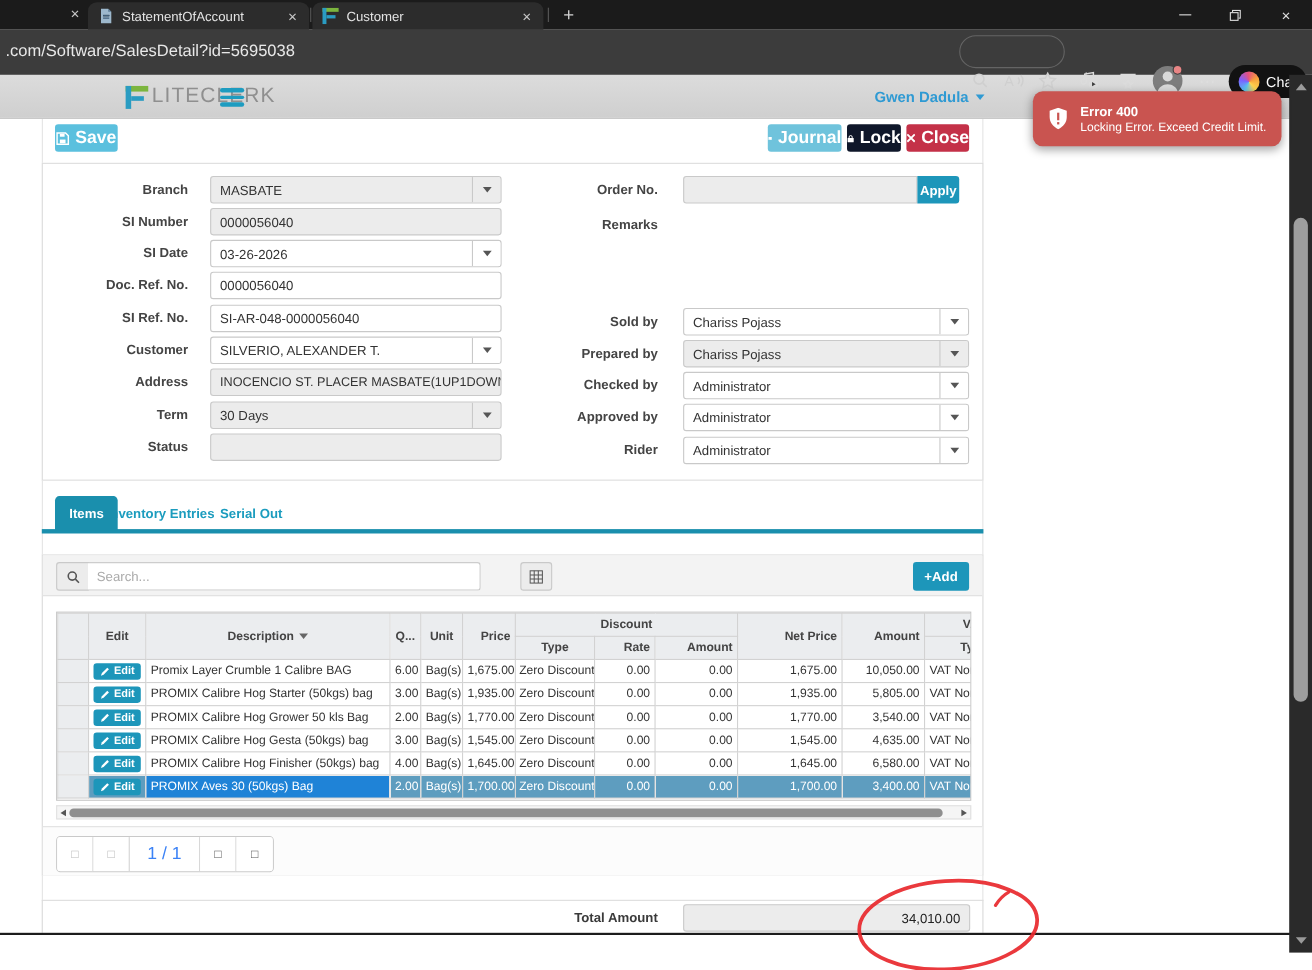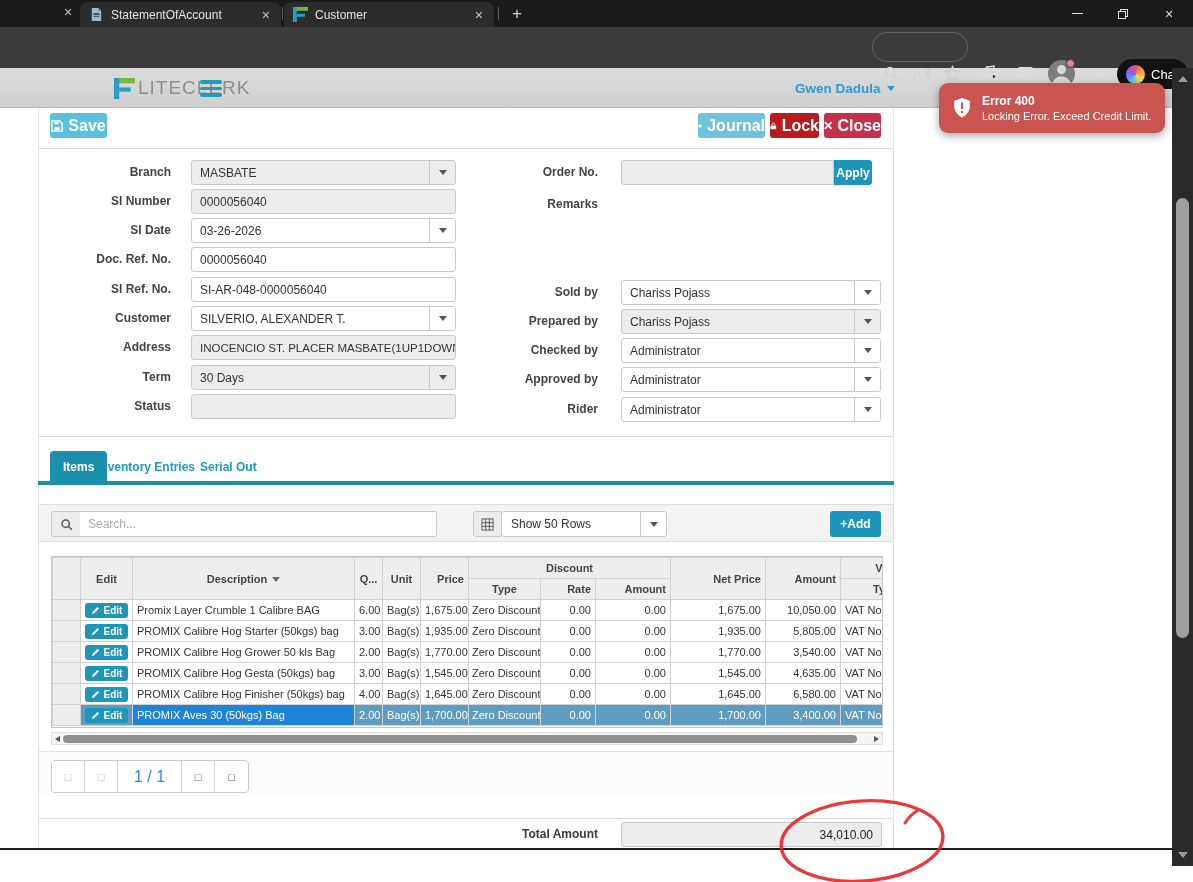--- a/index.html
+++ b/index.html
@@ -52,21 +52,21 @@
   .toast { position:absolute; left:939px; top:83px; width:226px; height:50px; background:#c95450; border-radius:9px;
            box-shadow:0 3px 9px rgba(0,0,0,.35); color:#fff; display:flex; align-items:center; z-index:40; }
   .toast svg { margin:0 11px 0 14px; flex:0 0 auto; }
   .toast-title { font-size:12px; font-weight:bold; line-height:15px; }
   .toast-msg { font-size:11px; line-height:14px; white-space:nowrap; }
   
   .btn { position:absolute; top:113px; height:25px; border-radius:3px; color:#fff; font-size:16px; font-weight:bold;
          display:flex; align-items:center; justify-content:center; gap:5px; }
   .btn-save { left:50px; width:57px; background:#5bc0de; }
   .btn-journal { left:698px; width:67px; background:#6fc3dc; }
-  .btn-lock { left:770px; width:49px; background:#b91c1c; }
+  .btn-lock { left:770px; width:49px; background:#0f172a; }
   .btn-close { left:824px; width:57px; background:#c43148; }
   
   .page-edge { position:absolute; left:38px; top:108px; width:856px; height:740px;
                border-left:1px solid #e4e4e4; border-right:1px solid #e4e4e4; pointer-events:none; }
   
   .form-panel { position:absolute; left:38px; top:148px; width:856px; height:289px; background:#fff; border:1px solid #ddd; }
   .lbl { position:absolute; font-size:12px; font-weight:bold; color:#444; text-align:right; }
   .lbl-l { left:0; width:132px; }
   .lbl-r { left:380px; width:179px; }
   .inp { position:absolute; height:25px; border:1px solid #c9c9c9; border-radius:3px; background:#fff;
@@ -191,20 +191,21 @@
   <div class="winbtn" style="left:1108px;">
     <span class="win-restore">
         <span class="sq2"></span>
         <span class="sq1"></span>
       </span>
   </div>
   <div class="winbtn winclose-x" style="left:1154px;">×</div>
 </div>
 
 <div class="urlbar">
+  <span class="url-text">.com/Software/SalesDetail?id=5695038</span>
   <div class="omni-pill"></div>
   <span class="ub-icon" style="left:881px;">
     <svg width="16" height="16" viewBox="0 0 16 16" fill="none" stroke="#cfcfcf" stroke-width="1.5">
         <circle cx="7" cy="7" r="4.5"></circle>
         <line x1="10.5" y1="10.5" x2="14" y2="14"></line>
       </svg>
   </span>
   <span class="ub-icon" style="left:912px;">
     <svg width="19" height="15" viewBox="0 0 19 15">
         <text x="0" y="12" font-size="13" fill="#cfcfcf" font-family="Liberation Sans, sans-serif">A</text>
@@ -425,26 +426,20 @@
           <circle cx="7" cy="7" r="4.5"></circle>
           <line x1="10.5" y1="10.5" x2="14.5" y2="14.5"></line>
         </svg>
     </div>
     <input class="sinput" type="text" placeholder="Search..." style="">
     <div class="gridbtn">
       <svg width="13" height="13" viewBox="0 0 14 14" fill="none" stroke="#555" stroke-width="1">
           <rect x="1" y="1" width="12" height="12"></rect>
           <path d="M1 5h12M1 9h12M5 1v12M9 1v12"></path>
         </svg>
-    </div>
-    <div class="rows-select">
-      <span>Show 50 Rows</span>
-      <span class="arrowzone">
-          <span class="caret"></span>
-        </span>
     </div>
     <div class="btn-add">
       <span>+</span>
         <span>Add</span>
     </div>
   </div>
 
   <div class="tbl-wrap">
     <table class="items">
       <colgroup>

